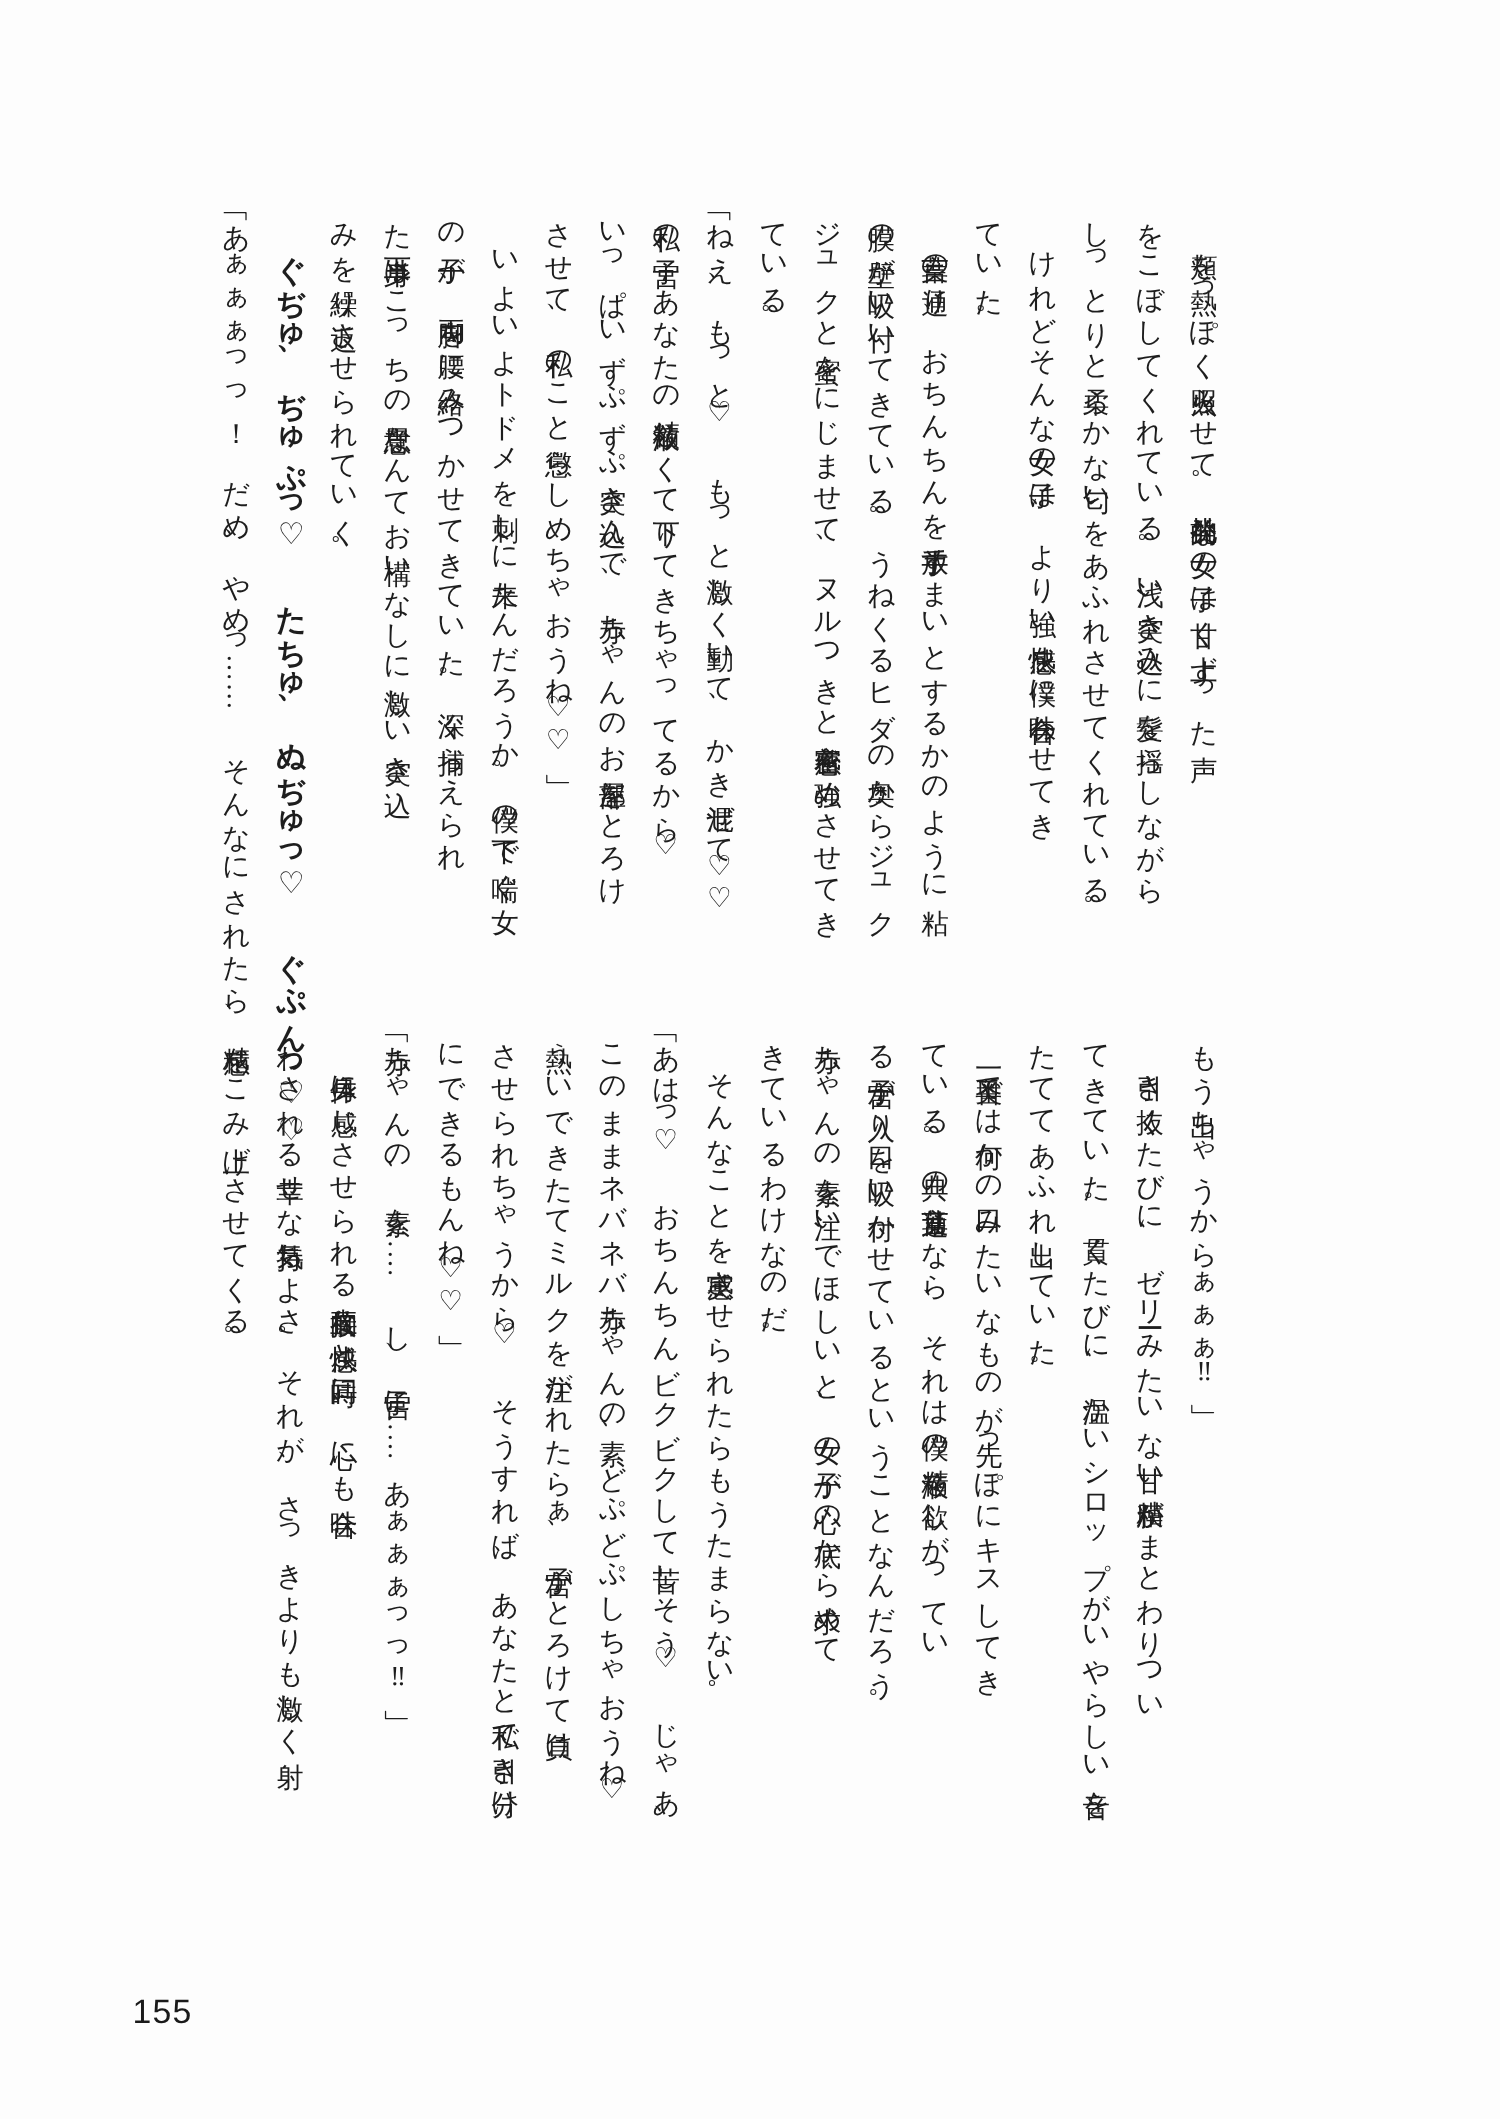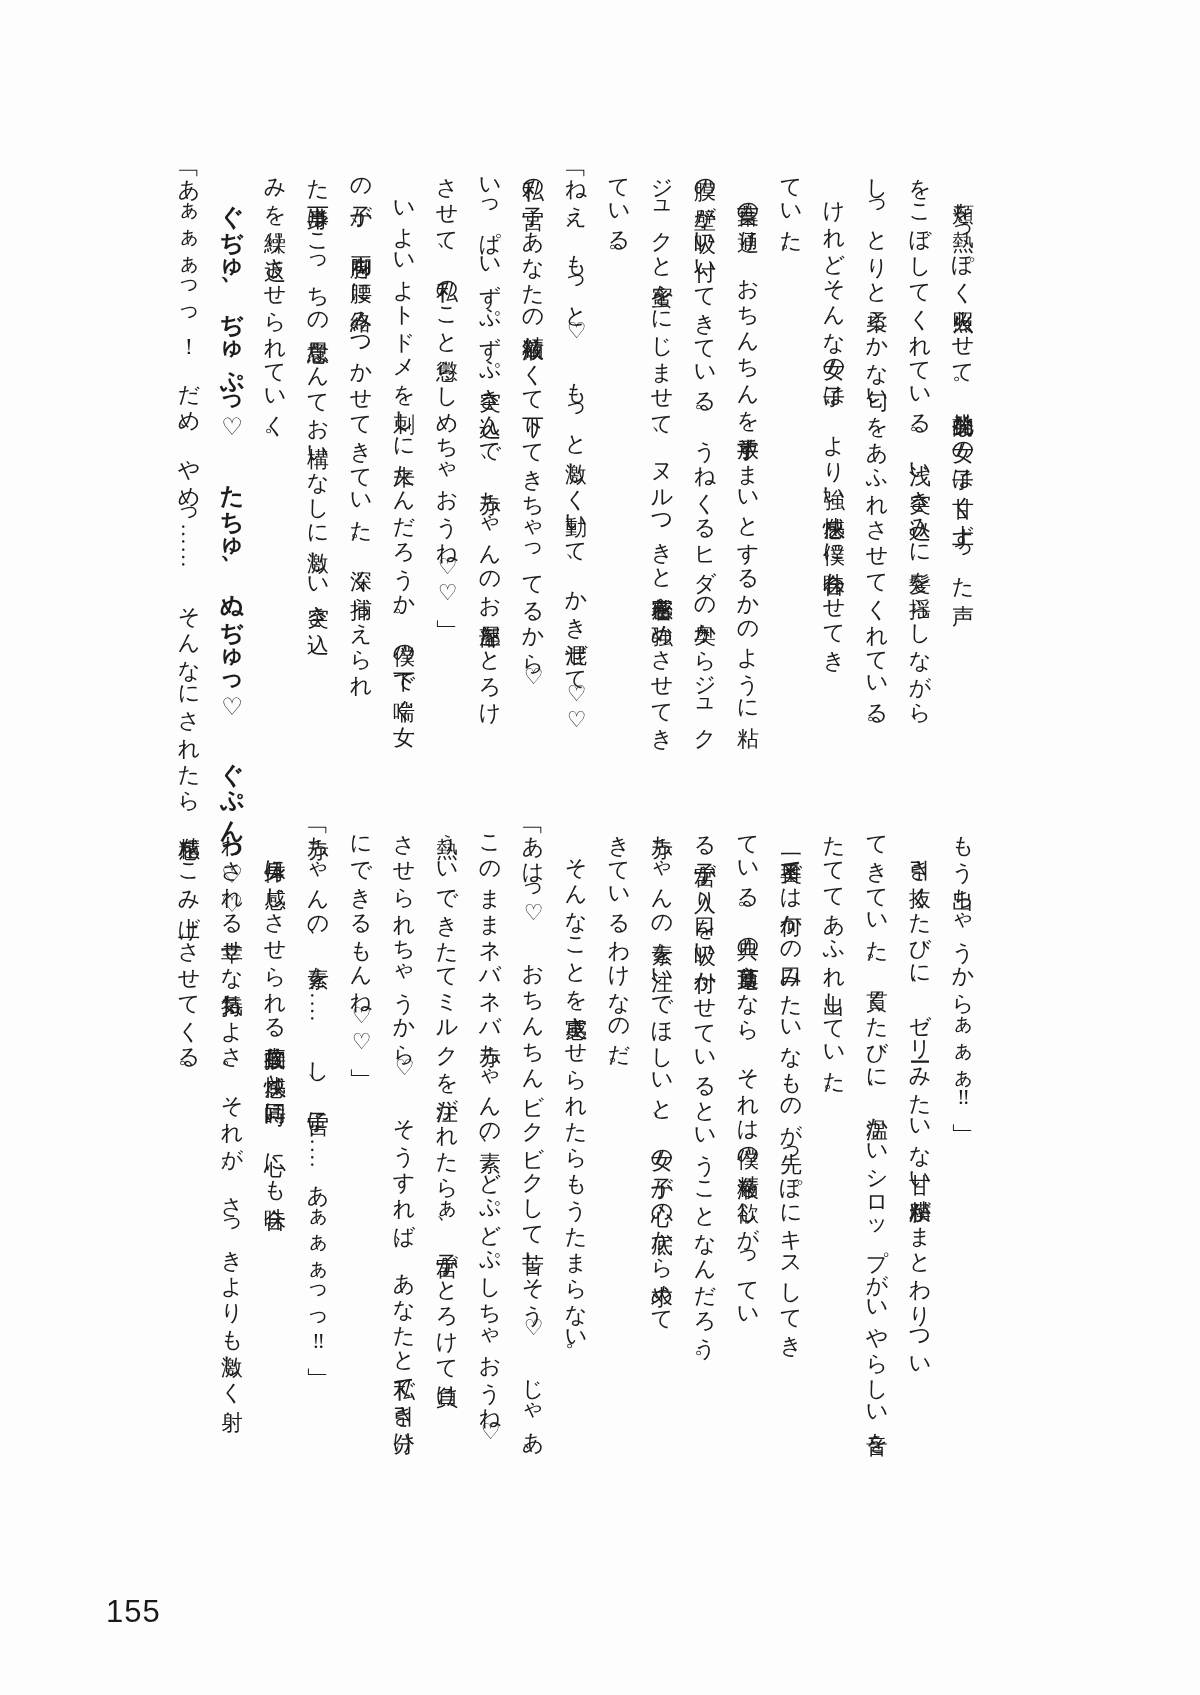--- a/index.html
+++ b/index.html
@@ -31,21 +31,21 @@
     font-family:"Liberation Sans","DejaVu Sans",sans-serif;
     font-weight:700;
     font-size:24px;
     letter-spacing:1px;
   }
   .page-number{
     position:absolute;
     left:106px;
     top:1594px;
     font-family:"Liberation Sans","DejaVu Sans",sans-serif;
-    font-size:31px;
+    font-size:27px;
     color:#1a1a1a;
     letter-spacing:1px;
   }
 </style>
 </head>
 <body>
 
 <div class="page">
 
   <div class="vblock vblock-upper">

